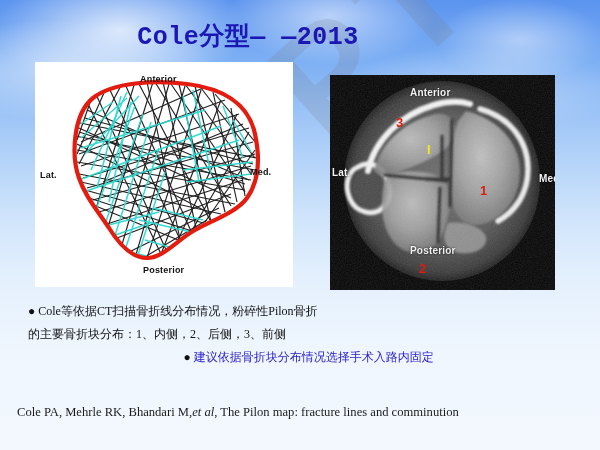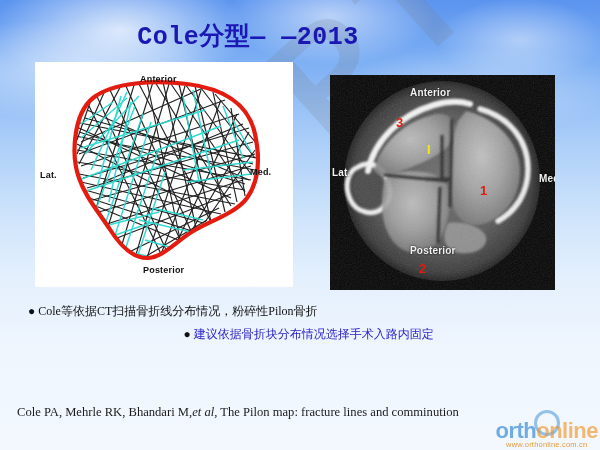--- a/index.html
+++ b/index.html
@@ -375,29 +375,27 @@
     <div class="ct-num ct-n1">1</div>
     <div class="ct-num ct-n2">2</div>
     <div class="ct-num ct-n3">3</div>
     <div class="ct-ymark">I</div>
   </div>
 
   <div class="bullets">
     <div class="b-line">
       <span class="bullet-dot dotsp">●</span><span>Cole等依据CT扫描骨折线分布情况，粉碎性Pilon骨折</span>
     </div>
+    <div class="b-line">
+      <span>的主要骨折块分布：1、内侧，2、后侧，3、前侧</span>
+    </div>
     <div class="b-line indent blue">
       <span class="bullet-dot dotsp">●</span><span>建议依据骨折块分布情况选择手术入路内固定</span>
     </div>
   </div>
 
   <div class="citation">
     <span>Cole PA, Mehrle RK, Bhandari M,</span><i>et al</i><span>,  The Pilon map: fracture lines and comminution</span>
     <br>
   </div>
 
-  <div class="logo-wm">
-    <div class="ring"></div>
-    <div class="word"><span class="o1">orth</span><span class="tail">online</span></div>
-    <div class="url">www.orthonline.com.cn</div>
-  </div>
 
 </div>
 
 </body></html>

